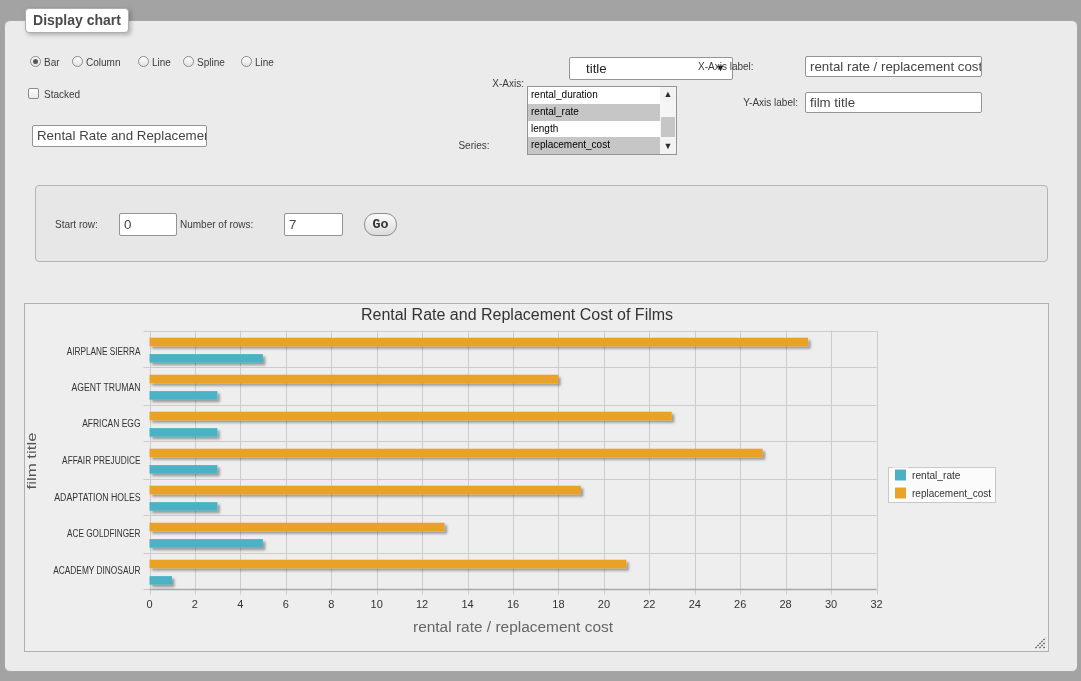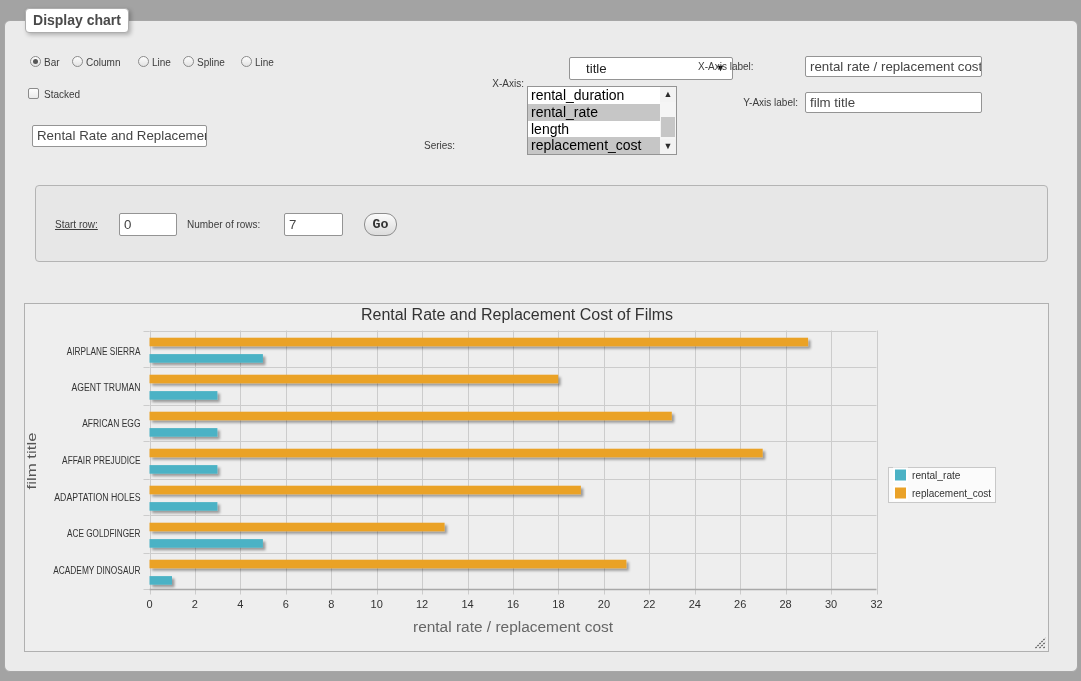--- a/index.html
+++ b/index.html
@@ -8,21 +8,21 @@
 #fieldset{left:4px;top:20px;width:1072px;height:650px;background:#ebebeb;border:1px solid #a6a6a6;border-radius:6px;}
 #legendbox{left:25px;top:8px;width:102px;height:23px;background:#fff;border:1px solid #adadad;border-radius:4px;box-shadow:2px 2px 4px rgba(0,0,0,0.25);line-height:23px;text-align:center;font-size:14px;font-weight:bold;color:#4a4a4a;}
 .lbl{font-size:10px;color:#3c3c3c;line-height:16px;}
 .radio{width:9px;height:9px;border:1px solid #8b8b8b;border-radius:50%;background:linear-gradient(#fdfdfd,#e3e3e3);}
 .radio.on::after{content:"";position:absolute;left:2px;top:2px;width:5px;height:5px;border-radius:50%;background:#565656;}
 .cb{width:9px;height:9px;border:1px solid #8b8b8b;border-radius:2px;background:linear-gradient(#fdfdfd,#eaeaea);}
 .inp{background:#fff;border:1px solid #949494;border-radius:2px;font-size:13.3px;color:#444;font-family:"Liberation Sans",sans-serif;line-height:20px;white-space:nowrap;overflow:hidden;padding:0 0 0 4px;}
 #sel{left:529px;top:57px;width:146px;height:21px;background:#fff;border:1px solid #949494;border-radius:2px;font-size:13.3px;color:#222;line-height:21px;padding-left:16px;margin-left:40px;}
 #sel .arr{position:absolute;right:7px;top:0;font-size:9px;color:#000;line-height:21px;}
 #listbox{left:527px;top:86px;width:148px;height:67px;background:#fff;border:1px solid #949494;}
-.opt{height:16.75px;font-size:14px;color:#000;line-height:16.75px;padding-left:3px;white-space:nowrap;}
+.opt{height:16.75px;font-size:10px;color:#000;line-height:16.75px;padding-left:3px;white-space:nowrap;}
 .opt.selected{background:#c6c6c6;}
 #sbar{position:absolute;right:0;top:0;width:16px;height:67px;background:#f5f5f5;}
 .sbtn{position:absolute;left:0;width:16px;height:15px;background:#f3f3f3;color:#2b2b2b;font-size:9px;text-align:center;line-height:15px;}
 #sthumb{position:absolute;left:1px;top:30px;width:14px;height:20px;background:#c6c6c6;}
 #panel{left:35px;top:185px;width:1011px;height:75px;background:#e7e7e7;border:1px solid #b4b4b4;border-radius:4px;}
 #gobtn{left:364px;top:213px;width:31px;height:21px;border:1px solid #8d8d8d;border-radius:11px;background:linear-gradient(#fbfbfb,#dcdcdc);font-size:13.3px;font-weight:bold;color:#333;text-align:center;line-height:21px;font-family:Liberation Mono, monospace;}
 </style>
 </head>
 <body>
 <div id="page">
@@ -41,42 +41,42 @@
   <div class="abs lbl" style="left:255px;top:55px;">Line</div>
 
   <div class="abs cb" style="left:28px;top:88px;"></div>
   <div class="abs lbl" style="left:44px;top:87px;">Stacked</div>
 
   <div class="abs inp" style="left:32px;top:125px;width:169px;height:20px;">Rental Rate and Replacement Cost of Films</div>
 
   <div class="abs lbl" style="left:424px;top:60px;width:100px;text-align:right;margin-top:16px;">X-Axis:</div>
   <div class="abs" id="sel">title<span class="arr">▼</span></div>
 
-  <div class="abs lbl" style="left:424px;top:138px;width:100px;text-align:left;">Series:</div>
+  <div class="abs lbl" style="left:424px;top:138px;width:100px;text-align:center;">Series:</div>
   <div class="abs" id="listbox">
     <div class="opt">rental_duration</div>
     <div class="opt selected">rental_rate</div>
     <div class="opt">length</div>
     <div class="opt selected">replacement_cost</div>
     <div id="sbar">
       <div class="sbtn" style="top:0;">▲</div>
       <div id="sthumb"></div>
       <div class="sbtn" style="bottom:0;">▼</div>
     </div>
   </div>
 
   <div class="abs lbl" style="left:698px;top:59px;width:100px;text-align:left;">X-Axis label:</div>
   <div class="abs inp" style="left:805px;top:56px;width:171px;height:19px;line-height:19px;">rental rate / replacement cost</div>
   <div class="abs lbl" style="left:698px;top:95px;width:100px;text-align:right;">Y-Axis label:</div>
   <div class="abs inp" style="left:805px;top:92px;width:171px;height:19px;line-height:19px;">film title</div>
 
   <div class="abs" id="panel"></div>
-  <div class="abs lbl" style="left:55px;top:217px;text-decoration:underline;">Start row:</div>
+  <div class="abs lbl" style="left:55px;top:217px;">Start row:</div>
   <div class="abs inp" style="left:119px;top:213px;width:52px;height:21px;line-height:21px;">0</div>
-  <div class="abs lbl" style="left:187px;top:217px;">Number of rows:</div>
+  <div class="abs lbl" style="left:180px;top:217px;">Number of rows:</div>
   <div class="abs inp" style="left:284px;top:213px;width:53px;height:21px;line-height:21px;">7</div>
   <div class="abs" id="gobtn">Go</div>
 
   <svg class="abs" style="left:24px;top:303px;" width="1025" height="349" viewBox="0 0 1025 349" xmlns="http://www.w3.org/2000/svg">
     <defs>
       <filter id="barshadow" x="-10%" y="-60%" width="130%" height="260%">
         <feDropShadow dx="2.5" dy="2.5" stdDeviation="1.2" flood-color="#000" flood-opacity="0.35"></feDropShadow>
       </filter>
     </defs>
     <rect x="0.5" y="0.5" width="1024" height="348" fill="#eeeeee" stroke="#b0b0b0" stroke-width="1"></rect>

